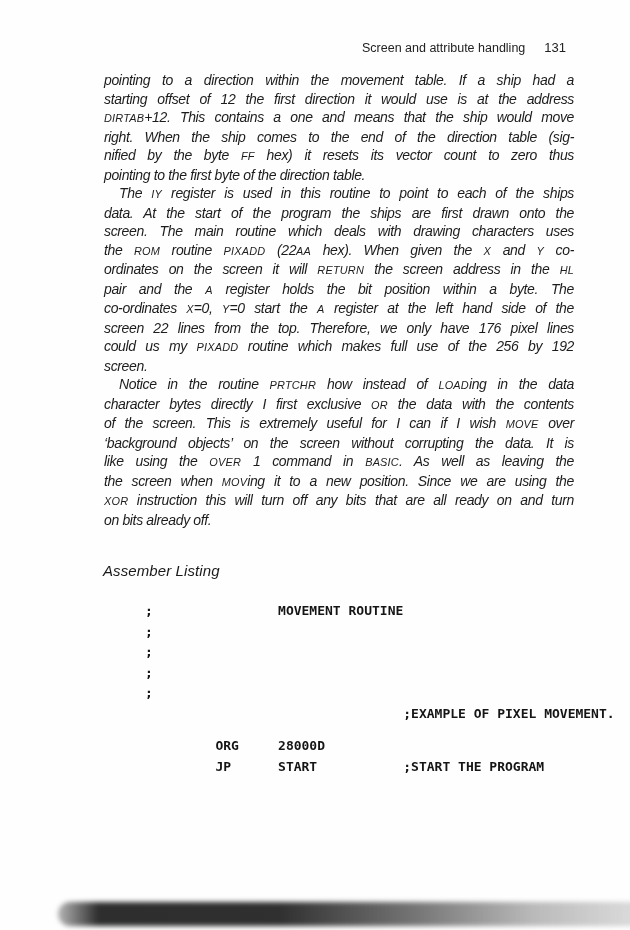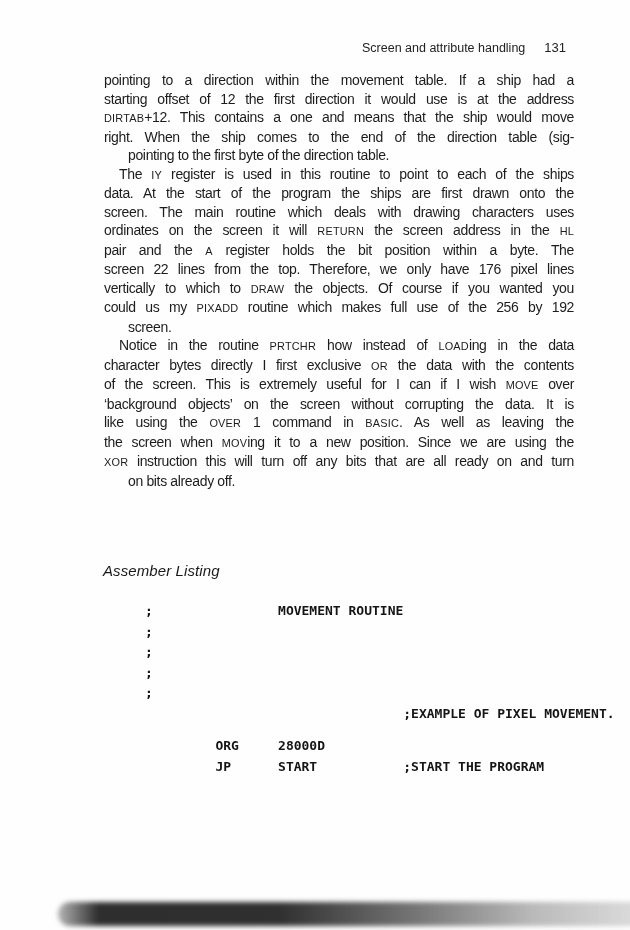--- a/index.html
+++ b/index.html
@@ -31,24 +31,24 @@
     width: 470px;
   }
   .para .line {
     font-size: 14px;
     line-height: 18.5px;
     letter-spacing: -0.35px;
     white-space: nowrap;
     text-align: justify;
     text-align-last: justify;
     color: #1c1c1c;
+    font-style: italic;
   }
   .para .line.last {
     text-align-last: left;
-    margin-left: 24px;
   }
   .para.p-indent .line:first-child { padding-left: 15px; }
   .sc { font-size: 0.78em; letter-spacing: 0.2px; }
   .listing-caption {
     position: absolute;
     left: 103px;
     top: 550px;
     font-size: 15px;
     font-style: italic;
     color: #1a1a1a;
@@ -99,30 +99,32 @@
     <span>Screen and attribute handling</span>
     <span class="pnum">131</span>
   </div>
 
   <div class="body-text">
     <div class="para">
         <div class="line">pointing to a direction within the movement table. If a ship had a</div>
         <div class="line">starting offset of 12 the first direction it would use is at the address</div>
         <div class="line"><span class="sc">DIRTAB</span>+12. This contains a one and means that the ship would move</div>
         <div class="line">right. When the ship comes to the end of the direction table (sig-</div>
+        <div class="line">nified by the byte <span class="sc">FF</span> hex) it resets its vector count to zero thus</div>
         <div class="line last">pointing to the first byte of the direction table.</div>
       </div>
     <div class="para p-indent">
         <div class="line">The <span class="sc">IY</span> register is used in this routine to point to each of the ships</div>
         <div class="line">data. At the start of the program the ships are first drawn onto the</div>
         <div class="line">screen. The main routine which deals with drawing characters uses</div>
+        <div class="line">the <span class="sc">ROM</span> routine <span class="sc">PIXADD</span> (22<span class="sc">AA</span> hex). When given the <span class="sc">X</span> and <span class="sc">Y</span> co-</div>
         <div class="line">ordinates on the screen it will <span class="sc">RETURN</span> the screen address in the <span class="sc">HL</span></div>
         <div class="line">pair and the <span class="sc">A</span> register holds the bit position within a byte. The</div>
+        <div class="line">co-ordinates <span class="sc">X</span>=0, <span class="sc">Y</span>=0 start the <span class="sc">A</span> register at the left hand side of the</div>
         <div class="line">screen 22 lines from the top. Therefore, we only have 176 pixel lines</div>
-        <div class="line">vertically to which to <span class="sc">DRAW</span> the objects. Of course if you wanted you</div>
         <div class="line">could us my <span class="sc">PIXADD</span> routine which makes full use of the 256 by 192</div>
         <div class="line last">screen.</div>
       </div>
     <div class="para p-indent">
         <div class="line">Notice in the routine <span class="sc">PRTCHR</span> how instead of <span class="sc">LOAD</span>ing in the data</div>
         <div class="line">character bytes directly I first exclusive <span class="sc">OR</span> the data with the contents</div>
         <div class="line">of the screen. This is extremely useful for I can if I wish <span class="sc">MOVE</span> over</div>
         <div class="line">‘background objects’ on the screen without corrupting the data. It is</div>
         <div class="line">like using the <span class="sc">OVER</span> 1 command in <span class="sc">BASIC</span>. As well as leaving the</div>
         <div class="line">the screen when <span class="sc">MOV</span>ing it to a new position. Since we are using the</div>

